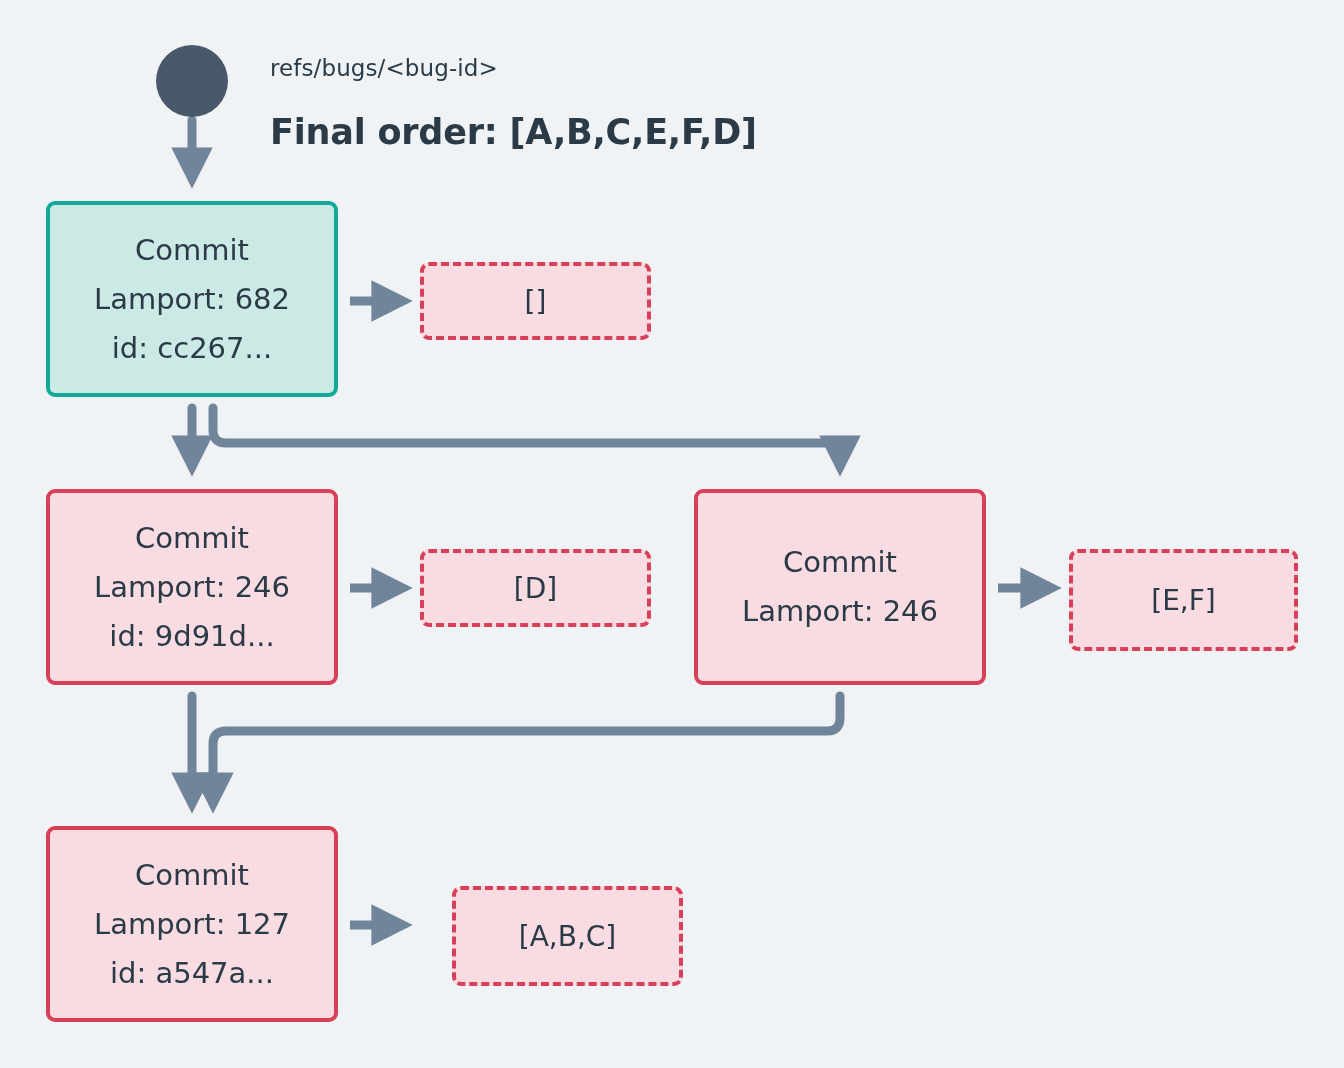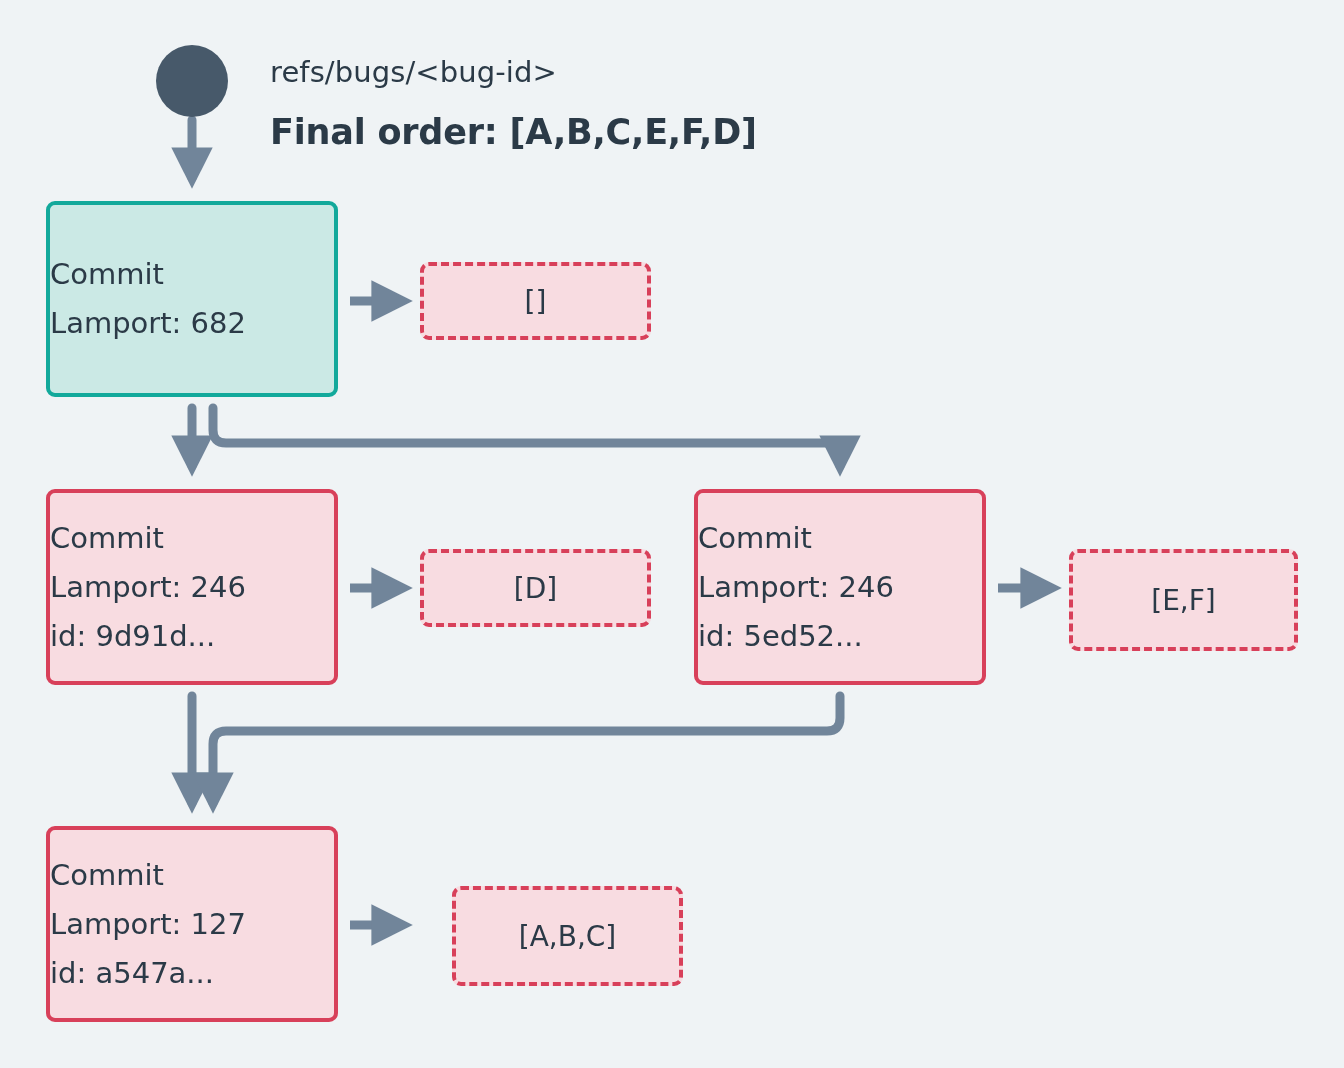--- a/index.html
+++ b/index.html
@@ -37,21 +37,21 @@
     height: 72px;
     border-radius: 50%;
     background: #47596a;
   }
 
   
   .ref-label {
     position: absolute;
     left: 270px;
     top: 55px;
-    font-size: 29px;
+    font-size: 23px;
     color: #2b3a47;
     letter-spacing: 0.1px;
     white-space: nowrap;
   }
   .final-order {
     position: absolute;
     left: 270px;
     top: 112px;
     font-size: 35px;
     font-weight: bold;
@@ -62,20 +62,21 @@
 
   
   .commit-node {
     position: absolute;
     box-sizing: border-box;
     border-radius: 9px;
     border-width: 4px;
     border-style: solid;
     display: flex;
     flex-direction: column;
+    align-items: center;
     justify-content: center;
     color: #2b3a47;
     font-size: 29px;
     line-height: 49px;
   }
   .commit-node.teal {
     background: #cbe9e5;
     border-color: #12a99b;
   }
   .commit-node.pink {
@@ -144,32 +145,32 @@
   </svg>
 
   <div class="start-dot"></div>
 
   <div class="ref-label">refs/bugs/&lt;bug-id&gt;</div>
   <div class="final-order">Final order: [A,B,C,E,F,D]</div>
 
   <div class="commit-node teal" id="node-cc267">
     <span class="ln">Commit</span>
     <span class="ln">Lamport: 682</span>
+    <span class="ln">id: cc267...</span>
   </div>
 
   <div class="commit-node pink" id="node-9d91d">
     <span class="ln">Commit</span>
     <span class="ln">Lamport: 246</span>
     <span class="ln">id: 9d91d...</span>
   </div>
 
   <div class="commit-node pink" id="node-5ed52">
     <span class="ln">Commit</span>
     <span class="ln">Lamport: 246</span>
-    <span class="ln">id: 5ed52...</span>
   </div>
 
   <div class="commit-node pink" id="node-a547a">
     <span class="ln">Commit</span>
     <span class="ln">Lamport: 127</span>
     <span class="ln">id: a547a...</span>
   </div>
 
   <div class="op-box" id="op-empty">[]</div>
   <div class="op-box" id="op-d">[D]</div>

